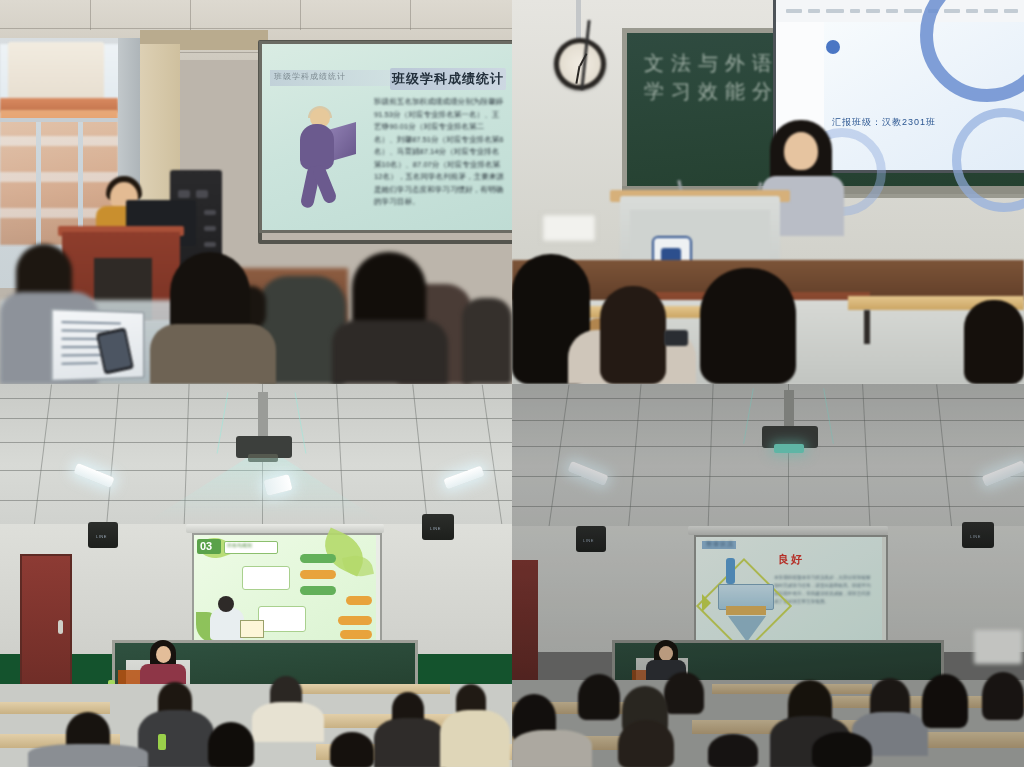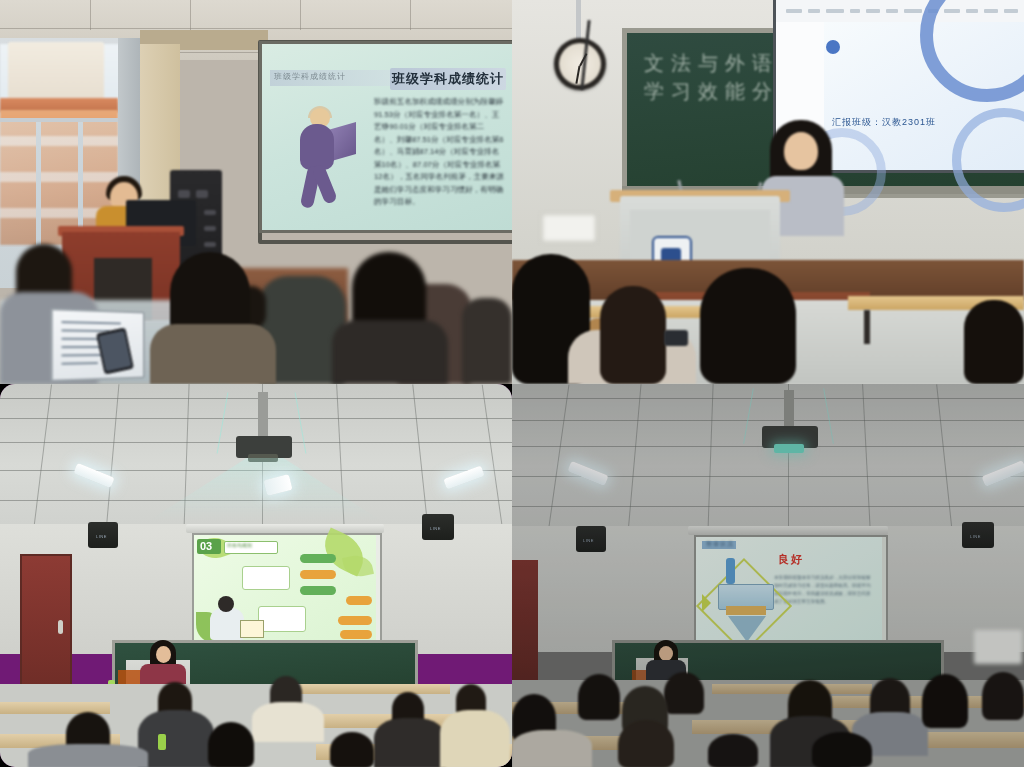--- a/index.html
+++ b/index.html
@@ -161,21 +161,21 @@
   #p2 .s2a-hair{left:0px;top:254px;width:78px;height:130px;border-radius:38px 38px 16px 16px;background:#100d0a;}
   #p2 .s2b-hair{left:88px;top:286px;width:66px;height:98px;border-radius:32px 32px 14px 14px;background:#241a14;}
   #p2 .s2b-body{left:56px;top:330px;width:128px;height:54px;background:#cfc6ba;border-radius:28px 28px 0 0;}
   #p2 .s2c-hair{left:188px;top:268px;width:96px;height:116px;border-radius:46px 46px 18px 18px;background:#120e0b;}
   #p2 .s2d-hair{left:452px;top:300px;width:60px;height:84px;border-radius:28px 28px 12px 12px;background:#15100c;}
   #p2 .phone2{left:152px;top:330px;width:24px;height:16px;background:#2a2d32;border-radius:3px;}
 
   
   
   
-  #p3{background:#701a75;border-radius:15px;}
+  #p3{background:#14532d;}
   #p3 .ceiling{left:0;top:0;width:512px;height:148px;
      background:linear-gradient(180deg,#c8cac6 0%,#d8dad6 55%,#cfd1cd 100%);}
   #p3 .tile-h{position:absolute;height:1px;background:rgba(108,112,108,.55);}
   #p3 .tile-v{position:absolute;width:1px;background:rgba(108,112,108,.5);}
   #p3 .tube{position:absolute;height:11px;border-radius:3px;
      background:linear-gradient(180deg,#ffffff,#e6f0f2);box-shadow:0 0 13px 4px rgba(225,245,250,.85);}
   #p3 .projmount{left:258px;top:8px;width:10px;height:48px;background:#9a9c98;}
   #p3 .projector{left:236px;top:52px;width:56px;height:22px;background:#3c3f3c;border-radius:3px;}
   #p3 .projlens{left:248px;top:70px;width:30px;height:8px;background:#55594f;border-radius:2px;}
   #p3 .proj-beam{left:150px;top:74px;width:230px;height:62px;

